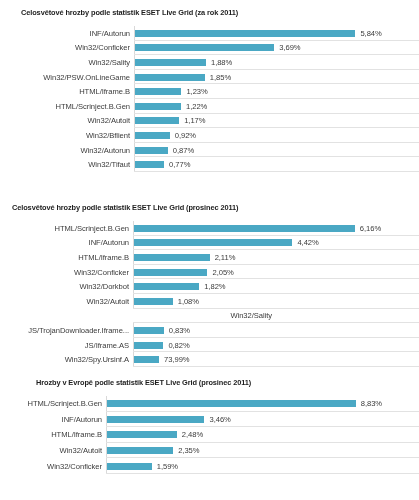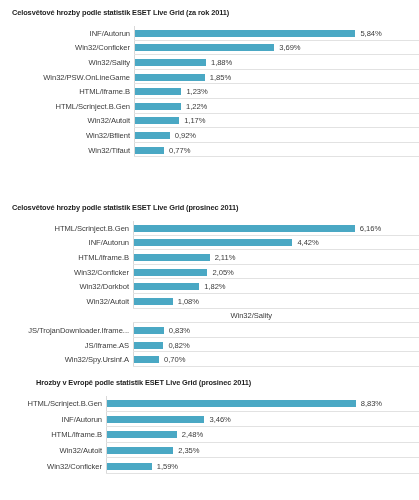--- a/index.html
+++ b/index.html
@@ -83,21 +83,21 @@
     white-space: nowrap;
     letter-spacing: -0.05px;
   }
 </style>
 </head>
 <body>
 
 <div class="page">
 
   <div class="chart-block" id="chart-0" style="top:8px;">
-    <div class="chart-title" style="margin-left:12px;">Celosvětové hrozby podle statistik ESET Live Grid (za rok 2011)</div>
+    <div class="chart-title" style="margin-left:21px;">Celosvětové hrozby podle statistik ESET Live Grid (za rok 2011)</div>
     <div class="plot" id="plot-0" style="margin-left: 8px;">
         <div class="row" style="height: 14.6px;">
           <div class="cat-label" style="width: 126px;">INF/Autorun</div>
           <div class="bar-area">
             <div class="bar" style="width: 220.413px; background: rgb(74, 168, 196);"></div>
             <div class="bar-value">5,84%</div>
           </div>
           <div class="grid-line" style="background: rgb(226, 226, 226); left: 126px;"></div>
         </div>
         <div class="row" style="height: 14.6px;">
@@ -146,20 +146,28 @@
             <div class="bar" style="width: 44.1581px; background: rgb(74, 168, 196);"></div>
             <div class="bar-value">1,17%</div>
           </div>
           <div class="grid-line" style="background: rgb(226, 226, 226); left: 126px;"></div>
         </div>
         <div class="row" style="height: 14.6px;">
           <div class="cat-label" style="width: 126px;">Win32/Bflient</div>
           <div class="bar-area">
             <div class="bar" style="width: 34.7226px; background: rgb(74, 168, 196);"></div>
             <div class="bar-value">0,92%</div>
+          </div>
+          <div class="grid-line" style="background: rgb(226, 226, 226); left: 126px;"></div>
+        </div>
+        <div class="row" style="height: 14.6px;">
+          <div class="cat-label" style="width: 126px;">Win32/Autorun</div>
+          <div class="bar-area">
+            <div class="bar" style="width: 32.8355px; background: rgb(74, 168, 196);"></div>
+            <div class="bar-value">0,87%</div>
           </div>
           <div class="grid-line" style="background: rgb(226, 226, 226); left: 126px;"></div>
         </div>
         <div class="row" style="height: 14.6px;">
           <div class="cat-label" style="width: 126px;">Win32/Tifaut</div>
           <div class="bar-area">
             <div class="bar" style="width: 29.0613px; background: rgb(74, 168, 196);"></div>
             <div class="bar-value">0,77%</div>
           </div>
           <div class="grid-line" style="background: rgb(226, 226, 226); left: 126px;"></div>
@@ -235,21 +243,21 @@
           <div class="bar-area">
             <div class="bar" style="width: 29.3938px; background: rgb(74, 168, 196);"></div>
             <div class="bar-value">0,82%</div>
           </div>
           <div class="grid-line" style="background: rgb(226, 226, 226); left: 125px;"></div>
         </div>
         <div class="row" style="height: 14.6px;">
           <div class="cat-label" style="width: 125px;">Win32/Spy.Ursinf.A</div>
           <div class="bar-area">
             <div class="bar" style="width: 25.0923px; background: rgb(74, 168, 196);"></div>
-            <div class="bar-value">0,70%</div>
+            <div class="bar-value">73,99%</div>
           </div>
           <div class="grid-line" style="background: rgb(226, 226, 226); left: 125px;"></div>
         </div>
       </div>
   </div>
 
   <div class="chart-block" id="chart-2" style="top:378px;">
     <div class="chart-title" style="margin-left:12px;padding-left:24px;">Hrozby v Evropě podle statistik ESET Live Grid (prosinec 2011)</div>
     <div class="plot" id="plot-2" style="margin-left: 8px;">
         <div class="row" style="height: 15.6px;">

